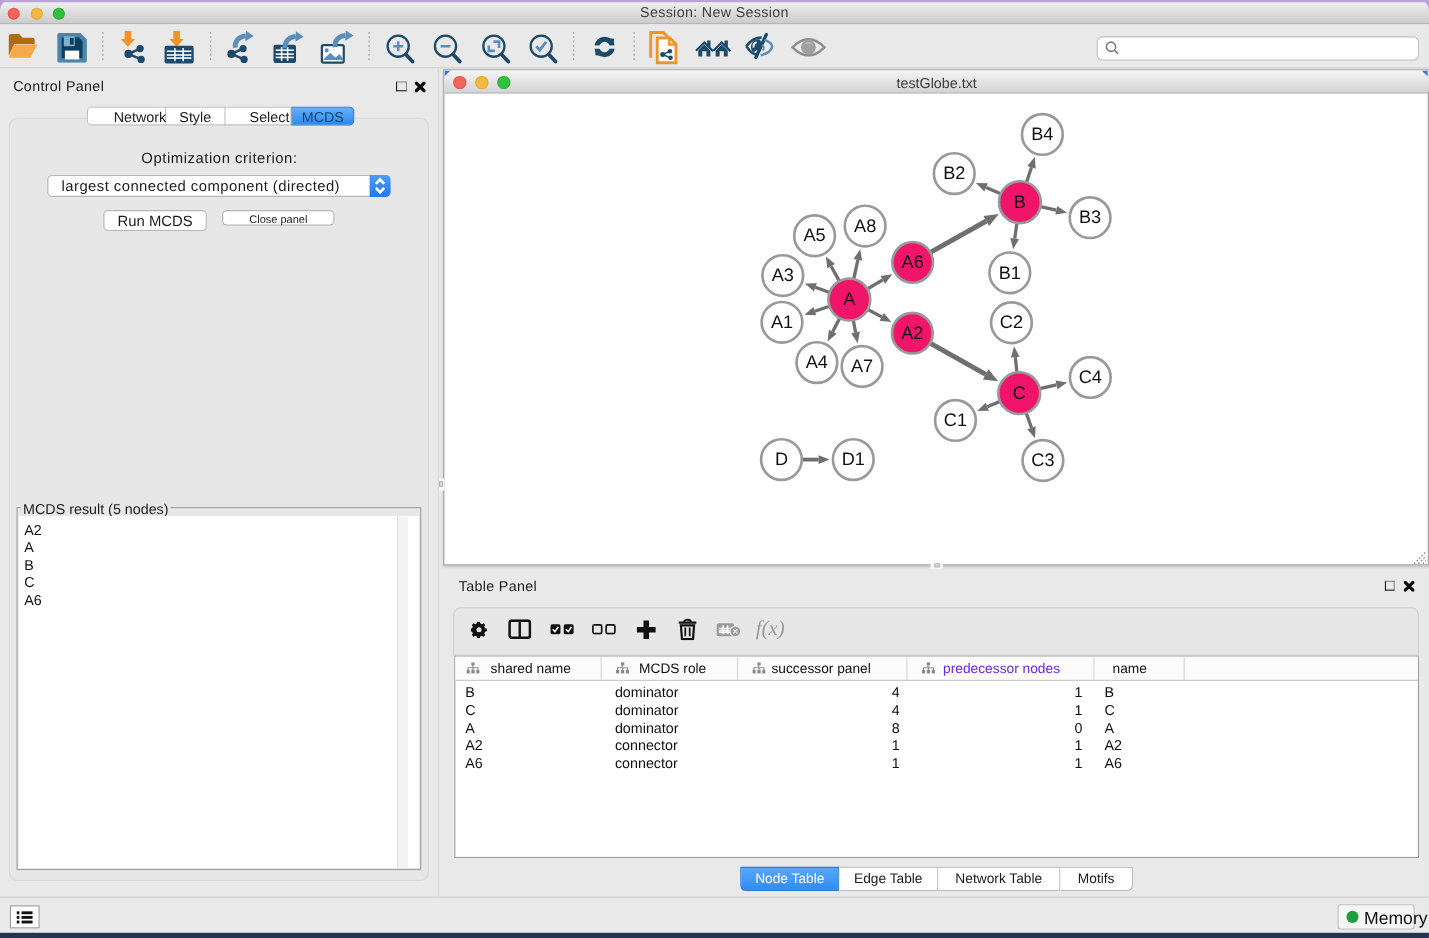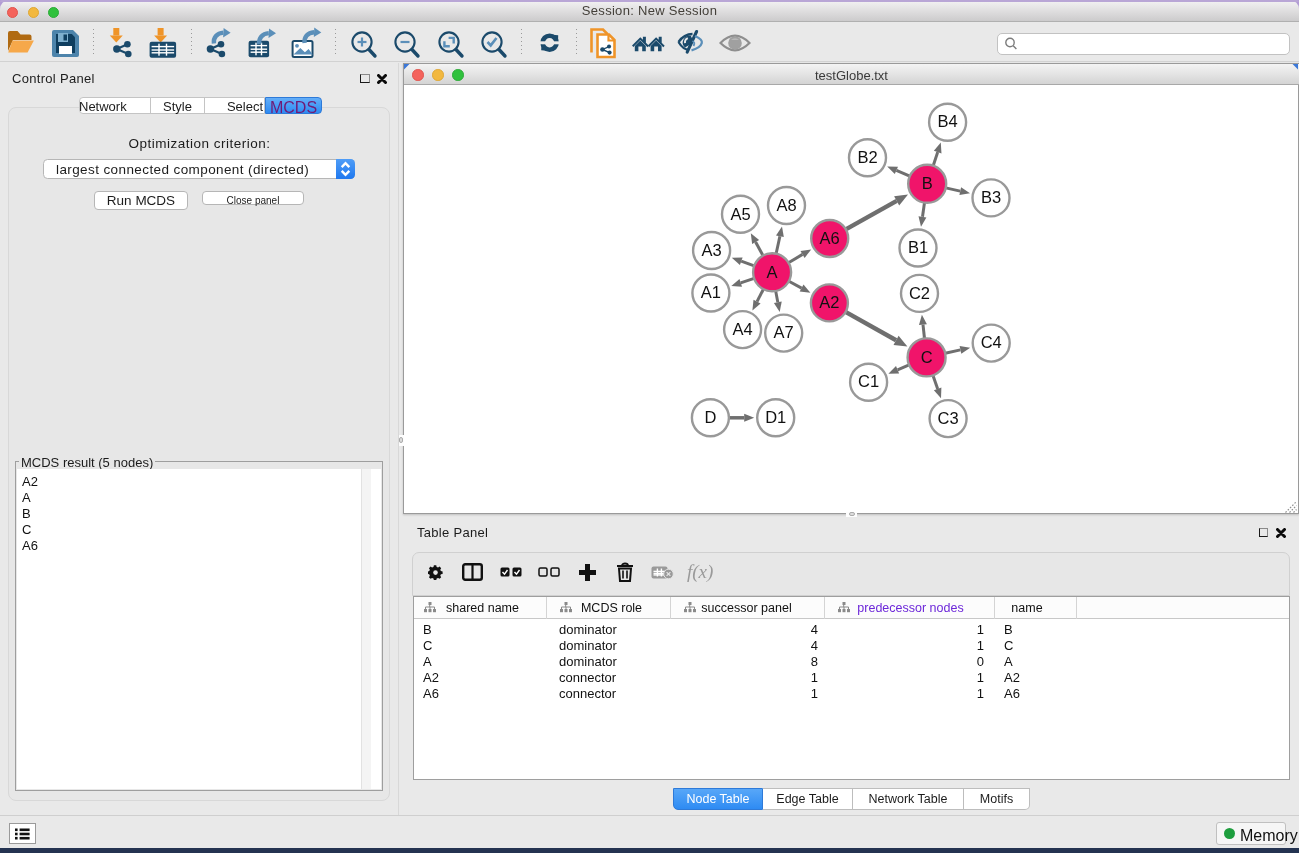--- a/index.html
+++ b/index.html
@@ -151,24 +151,24 @@
 <div class="abs" style="left:360px;top:73.5px;width:9.5px;height:9.5px;border:1.8px solid #1a1a1a;border-top-color:#8a8a8a;border-right-color:#8a8a8a;"></div>
 <svg class="abs" style="left:377px;top:74px" width="10" height="10" viewBox="0 0 10 10">
       <path d="M1.5 1.5 L8.5 8.5 M8.5 1.5 L1.5 8.5" stroke="#0a0a0a" stroke-width="3" stroke-linecap="round"></path>
     </svg>
 <div class="abs" style="left:8px;top:107px;width:382px;height:694px;background:#e7e7e7;border:1px solid #d8d8d8;border-radius:8px;"></div>
 
 <div class="abs" style="left:79px;top:97px;width:186px;height:17px;background:#ffffff;border:1px solid #c4c4c4;border-radius:4px 0 0 4px;"></div>
 <div class="abs" style="left:150px;top:97px;width:1px;height:17px;background:#c4c4c4;"></div>
 <div class="abs" style="left:204px;top:97px;width:1px;height:17px;background:#c4c4c4;"></div>
 <div class="abs" style="left:265px;top:97px;width:57px;height:17px;background:linear-gradient(#63aef8,#2e8bf3);border:1px solid #2e7ad8;border-radius:0 4px 4px 0;"></div>
-<div class="abs" style="left:79px;top:99px;width:72px;height:14px;text-align:left;font-size:13px;color:#1c1c1c;">Network</div>
+<div class="abs" style="left:79px;top:99px;width:72px;height:14px;text-align:right;font-size:13px;color:#1c1c1c;">Network</div>
 <div class="abs" style="left:151px;top:99px;width:53px;height:14px;text-align:center;font-size:13px;color:#1c1c1c;">Style</div>
 <div class="abs" style="left:204px;top:99px;width:82px;height:14px;text-align:center;font-size:13px;color:#1c1c1c;">Select</div>
-<div class="abs" style="left:265px;top:99px;width:57px;height:14px;text-align:center;font-size:16px;color:#701a75;">MCDS</div>
+<div class="abs" style="left:265px;top:99px;width:57px;height:14px;text-align:center;font-size:13px;color:#0c4a6e;">MCDS</div>
 
 <div class="abs" style="left:0px;top:136px;width:399px;text-align:center;font-size:13.5px;letter-spacing:0.5px;color:#1c1c1c;">Optimization criterion:</div>
 <div class="abs" style="left:43px;top:159px;width:312px;height:20px;background:#fff;border:1px solid #b6b6b6;border-radius:4.5px;"></div>
 <div class="abs" style="left:336px;top:159px;width:19px;height:20px;background:linear-gradient(#4f9df7,#1f78ef);border-radius:0 4.5px 4.5px 0;"></div>
 <svg class="abs" style="left:339px;top:161px" width="13" height="16" viewBox="0 0 13 16">
       <path d="M2.7 6.2 L6.5 2.2 L10.3 6.2" fill="none" stroke="#fff" stroke-width="2.4"></path>
       <path d="M2.7 9.8 L6.5 13.8 L10.3 9.8" fill="none" stroke="#fff" stroke-width="2.4"></path>
     </svg>
 <div class="abs" style="left:56px;top:162px;font-size:13.5px;letter-spacing:0.4px;color:#1c1c1c;">largest connected component (directed)</div>
 <div class="abs" style="left:94px;top:191px;width:94px;height:19px;background:#fff;border:1px solid #b6b6b6;border-radius:4px;text-align:center;font-size:13.5px;color:#1c1c1c;line-height:17px;">Run MCDS</div>

